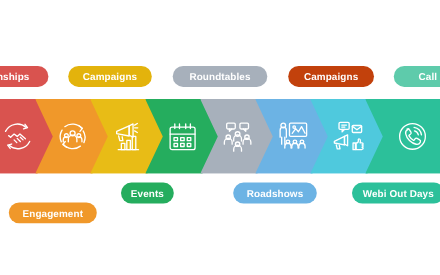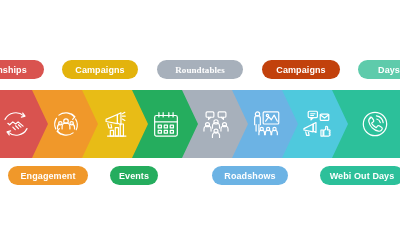--- a/index.html
+++ b/index.html
@@ -73,28 +73,28 @@
 
 <div id="infographic">
 
   <div>
     <div class="pill pill-row-top" style="left: -20px; width: 64px; background: rgb(217, 83, 79);">
       <span>nships</span>
     </div>
     <div class="pill pill-row-top" style="left: 62px; width: 76px; background: rgb(227, 179, 12);">
       <span>Campaigns</span>
     </div>
-    <div class="pill pill-row-top" style="left: 157px; width: 86px; background: rgb(167, 176, 187); font-family: Liberation Serif, serif;">
+    <div class="pill pill-row-top" style="left: 157px; width: 86px; background: rgb(167, 176, 187);">
       <span>Roundtables</span>
     </div>
     <div class="pill pill-row-top" style="left: 262px; width: 78px; background: #c2410c;">
       <span>Campaigns</span>
     </div>
     <div class="pill pill-row-top" style="left: 358px; width: 62px; background: rgb(94, 203, 171);">
-      <span>Days</span>
+      <span>Call</span>
     </div>
   </div>
 
   <div id="chevron-band">
 
     <div class="chev" style="left: -18px; width: 68px; background: rgb(217, 83, 79); clip-path: polygon(0% 0%, 76.471% 0%, 100% 50%, 76.471% 100%, 0% 100%, 23.529% 50%);">
       <div class="chev-icon" style="left: 34px;">
         <svg viewBox="0 0 48 48" fill="none" stroke="#ffffff" stroke-width="1.7" stroke-linecap="round" stroke-linejoin="round">
           <path d="M8.5 17.5A17 17 0 0 1 35 12.5"></path>
           <path d="M33.5 8.5l3.2 4.3-5.1 1.4"></path>
@@ -223,21 +223,21 @@
           <path d="M17 14.5c1.3-.6 2.4-.3 3 .8l2 3.3c.6 1 .3 2-.7 2.7l-1.5 1c-.4.3-.5.7-.3 1.1a16 16 0 0 0 5.6 5.6c.4.2.9.1 1.1-.3l1-1.5c.7-1 1.7-1.3 2.7-.7l3.3 2c1.1.6 1.4 1.7.8 3-.9 2-3 3.1-5.3 2.6-6.5-1.4-12-6.9-13.4-13.4-.5-2.3.6-4.4 2.6-5.3z"></path>
           <path d="M26.5 17a7 7 0 0 1 5 5"></path>
           <path d="M26 12.5a11.5 11.5 0 0 1 9.5 9.5"></path>
         </svg>
       </div>
     </div>
 
   </div>
 
   <div>
-    <div class="pill pill-row-bot" style="left: 8px; width: 80px; background: rgb(240, 152, 42);">
+    <div class="pill pill-row-bot" style="left: 8px; width: 80px; background: rgb(240, 152, 42); margin-top: 18px;">
       <span>Engagement</span>
     </div>
     <div class="pill pill-row-bot" style="left: 110px; width: 48px; background: rgb(37, 173, 94);">
       <span>Events</span>
     </div>
     <div class="pill pill-row-bot" style="left: 212px; width: 76px; background: rgb(108, 179, 228);">
       <span>Roadshows</span>
     </div>
     <div class="pill pill-row-bot" style="left: 320px; width: 84px; background: rgb(44, 192, 154);">
       <span>Webi Out Days</span>

